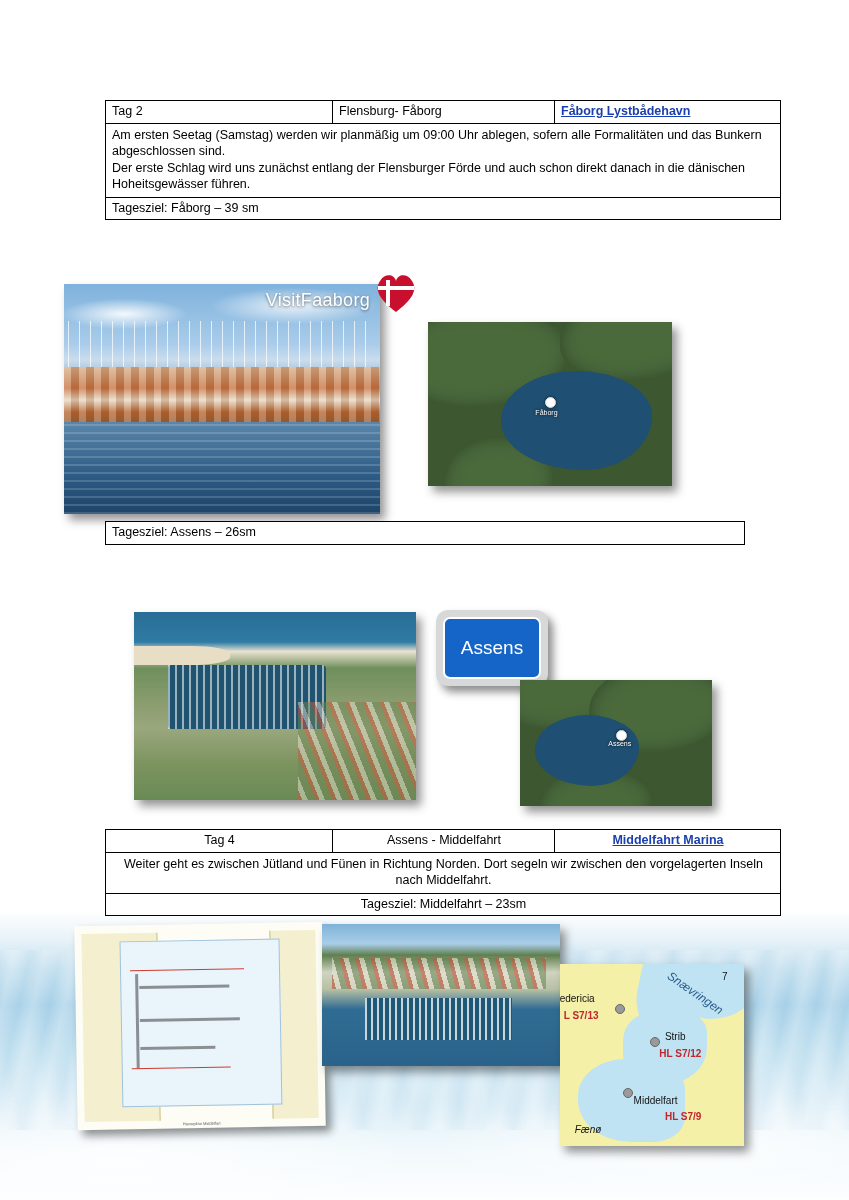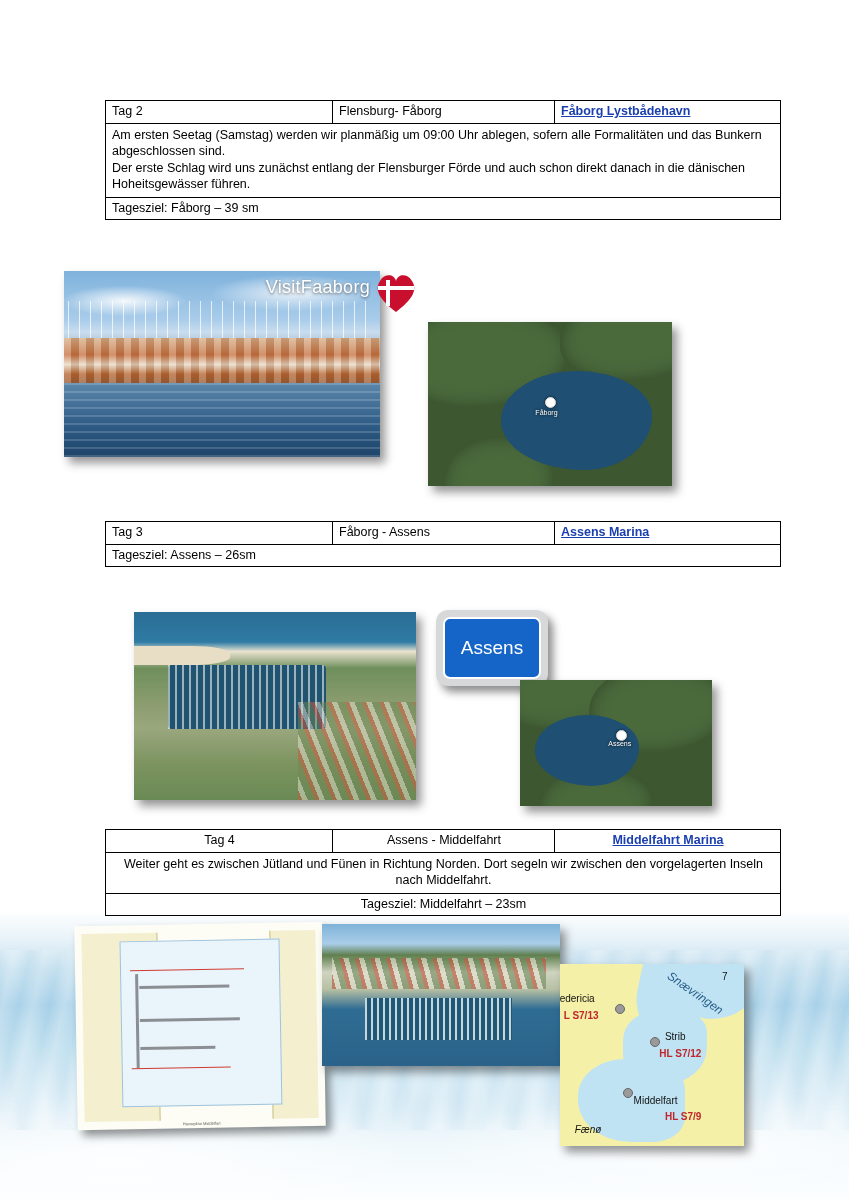--- a/index.html
+++ b/index.html
@@ -78,21 +78,21 @@
   
   .photo {
     position: absolute;
     box-shadow: 5px 6px 9px rgba(0,0,0,0.42);
     overflow: hidden;
     background: #89a;
   }
 
   
   .ph-faaborg {
-    left: 64px; top: 271px; width: 316px; height: 186px;
+    left: 64px; top: 284px; width: 316px; height: 230px;
     background:
       linear-gradient(to bottom, #7fb2dc 0%, #a9ccea 26%, #c9ddee 33%, #b9cfe2 36%, #7f9db8 40%, #4d7ea8 60%, #2e5f88 100%);
   }
   .ph-faaborg .sky-clouds {
     position: absolute; left: 0; top: 0; width: 100%; height: 40%;
     background:
       radial-gradient(ellipse 90px 22px at 60px 30px, rgba(255,255,255,.9), rgba(255,255,255,0) 70%),
       radial-gradient(ellipse 120px 26px at 230px 22px, rgba(255,255,255,.8), rgba(255,255,255,0) 70%);
   }
   .ph-faaborg .town {
@@ -344,25 +344,20 @@
     <div class="land" style="left:-12%; top:-10%; width:70%; height:62%;"></div>
     <div class="land" style="right:-16%; top:-16%; width:62%; height:52%;"></div>
     <div class="land" style="left:6%; bottom:-22%; width:46%; height:52%;"></div>
     <div class="water2" style="left:30%; top:30%; width:62%; height:60%;"></div>
     <div class="pin" style="left:48%; top:46%;"></div>
     <div class="pin-label" style="left:44%; top:53%;">Fåborg</div>
   </div>
 
   <table class="day-table" style="left:105px; top:521px; width:640px;">
     <tbody>
-        <tr>
-      <td class="c1">Tag 3</td>
-      <td class="c2">Fåborg - Assens</td>
-      <td class="c3"><span class="link">Assens Marina</span></td>
-    </tr>
     <tr>
       <td colspan="3">Tagesziel: Assens – 26sm</td>
     </tr>
   </tbody>
     </table>
 
   <div class="photo ph-assens">
     <div class="beach"></div>
     <div class="harbor"></div>
     <div class="town2"></div>

